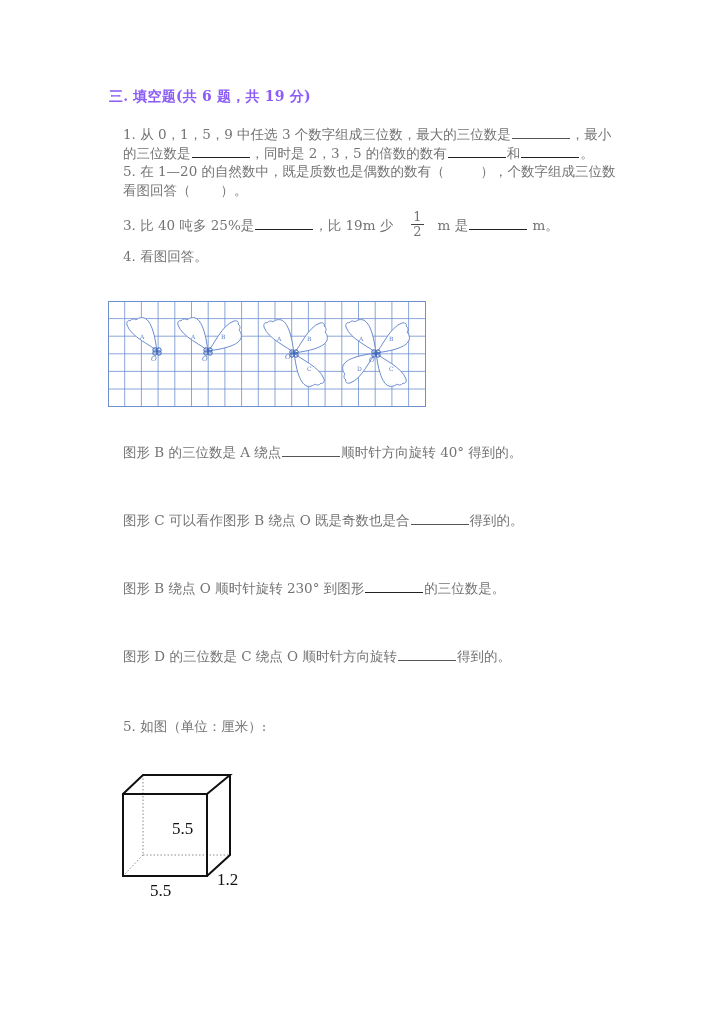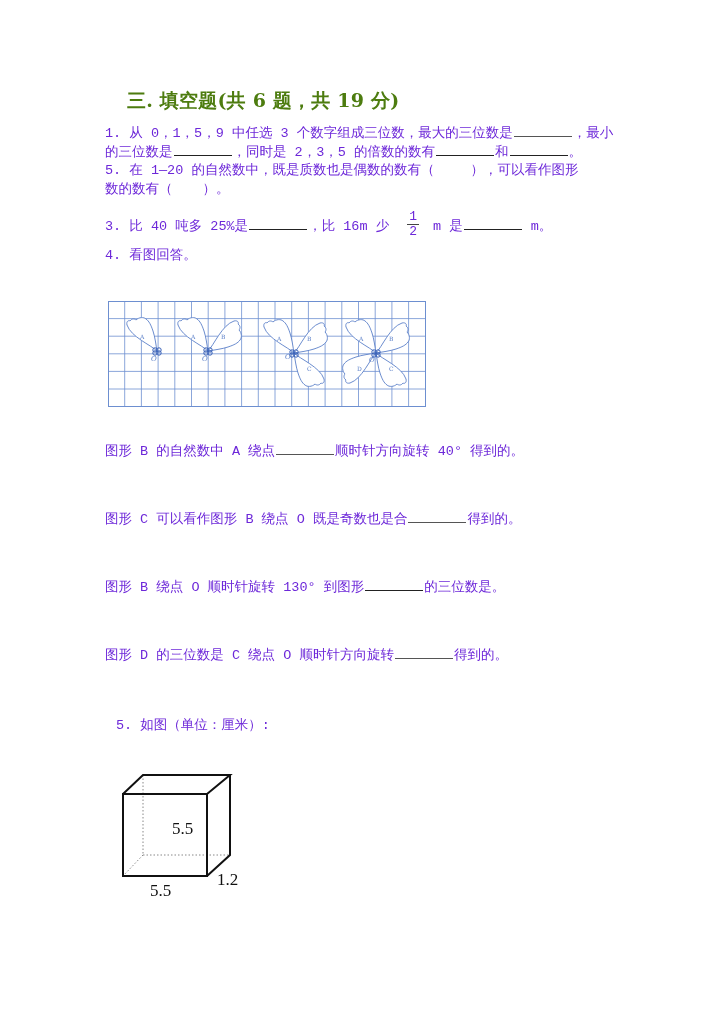--- a/index.html
+++ b/index.html
@@ -11,35 +11,33 @@
       width: 720px;
       height: 1018px;
       position: relative;
       overflow: hidden;
       font-family: "DejaVu Serif", "Liberation Serif", serif;
       color: #2a2a2a;
     }
     .abs { position: absolute; }
     .section-title {
       left: 109px; top: 88px;
-      font-size: 19px;
+      font-size: 14px;
       font-weight: bold;
-      color: #4d7c0f;
+      color: #8b5cf6;
       white-space: nowrap;
       letter-spacing: 0.2px;
-      margin-left: 18px;
     }
     .line {
       position: absolute;
-      left: 105px;
+      left: 123px;
       font-size: 13.5px;
       line-height: 20px;
       white-space: nowrap;
-      color: #6d28d9;
-      font-family: Liberation Mono, monospace;
+      color: #737373;
     }
     .blank {
       display: inline-block;
       width: 58px;
       border-bottom: 1px solid #555;
       height: 12px;
       vertical-align: baseline;
       margin: 0 1px;
     }
     .blank.bold { border-bottom: 1.5px solid #222; }
@@ -70,28 +68,28 @@
 <div class="abs section-title">三. 填空题(共 6 题，共 19 分)</div>
 
 <div class="line" style="top:124px;">
   <span>1. 从 0，1，5，9 中任选 3 个数字组成三位数，最大的三位数是</span><span class="blank"></span><span>，最小</span>
 </div>
 <div class="line" style="top:143px;">
   <span>的三位数是</span><span class="blank bold"></span><span>，同时是 2，3，5 的倍数的数有</span><span class="blank bold"></span><span>和</span><span class="blank bold"></span><span>。</span>
 </div>
 
 <div class="line" style="top:161px;">
-  <span>5. 在 1—20 的自然数中，既是质数也是偶数的数有（</span><span class="paren"></span><span>），可以看作图形</span>
+  <span>5. 在 1—20 的自然数中，既是质数也是偶数的数有（</span><span class="paren"></span><span>），个数字组成三位数</span>
 </div>
 <div class="line" style="top:180px;">
-  <span>数的数有（</span><span class="paren" style="width:30px;"></span><span>）。</span>
+  <span>看图回答（</span><span class="paren" style="width:30px;"></span><span>）。</span>
 </div>
 
 <div class="line" style="top:212px;">
-  <span>3. 比 40 吨多 25%是</span><span class="blank bold"></span><span>，比 16m 少</span><span class="frac"><span class="num">1</span><span class="den">2</span></span><span>m 是</span><span class="blank bold"></span><span> m。</span>
+  <span>3. 比 40 吨多 25%是</span><span class="blank bold"></span><span>，比 19m 少</span><span class="frac"><span class="num">1</span><span class="den">2</span></span><span>m 是</span><span class="blank bold"></span><span> m。</span>
 </div>
 
 <div class="line" style="top:246px;">4. 看图回答。</div>
 
 <svg style="left:108px; top:301px;" width="320" height="108" viewBox="0 0 320 108">
   <defs>
 
     <path id="petal" d="M0,0 C-6,-6 -26,-14 -30,-26 C-31,-30 -28,-31 -27,-30 C-25,-33 -22,-32 -21,-31 C-18,-34 -13,-34 -11,-32 C-8,-30 -6,-26 -4,-20 C-2,-14 -1,-6 0,0 Z" fill="#ffffff" stroke="#5a7fc8" stroke-width="0.9"></path>
     <g id="center-knot">
       <circle cx="-2" cy="-1" r="2.2" fill="none" stroke="#3a62b8" stroke-width="1"></circle>
@@ -163,33 +161,33 @@
     <use href="#center-knot"></use>
     <text x="-17" y="-12" font-size="6" fill="#5a7fc8" class="fig-label">A</text>
     <text x="13" y="-12" font-size="6" fill="#5a7fc8" class="fig-label">B</text>
     <text x="13" y="18" font-size="6" fill="#5a7fc8" class="fig-label">C</text>
     <text x="-19" y="18" font-size="6" fill="#5a7fc8" class="fig-label">D</text>
     <text x="-7" y="9" font-size="7" font-style="italic" fill="#5a7fc8" class="fig-label">O</text>
   </g>
 </svg>
 
 <div class="line" style="top:442px;">
-  <span>图形 B 的自然数中 A 绕点</span><span class="blank"></span><span>顺时针方向旋转 40°  得到的。</span>
+  <span>图形 B 的三位数是 A 绕点</span><span class="blank"></span><span>顺时针方向旋转 40°  得到的。</span>
 </div>
 <div class="line" style="top:510px;">
   <span>图形 C 可以看作图形 B 绕点 O 既是奇数也是合</span><span class="blank"></span><span>得到的。</span>
 </div>
 <div class="line" style="top:578px;">
-  <span>图形 B 绕点 O 顺时针旋转 130°  到图形</span><span class="blank bold"></span><span>的三位数是。</span>
+  <span>图形 B 绕点 O 顺时针旋转 230°  到图形</span><span class="blank bold"></span><span>的三位数是。</span>
 </div>
 <div class="line" style="top:646px;">
   <span>图形 D 的三位数是 C 绕点 O 顺时针方向旋转</span><span class="blank"></span><span>得到的。</span>
 </div>
 
-<div class="line" style="top:716px;margin-left:11px;">5. 如图（单位：厘米）:</div>
+<div class="line" style="top:716px;">5. 如图（单位：厘米）:</div>
 
 <svg style="left:110px; top:765px;" width="150" height="140" viewBox="0 0 150 140">
 
   <g stroke="#888" stroke-width="1" stroke-dasharray="1.5,2" fill="none">
     <line x1="33" y1="10" x2="33" y2="90"></line>
     <line x1="33" y1="90" x2="120" y2="90"></line>
     <line x1="33" y1="90" x2="13" y2="111"></line>
   </g>
 
   <g stroke="#111" stroke-width="2" fill="none" stroke-linejoin="miter">

